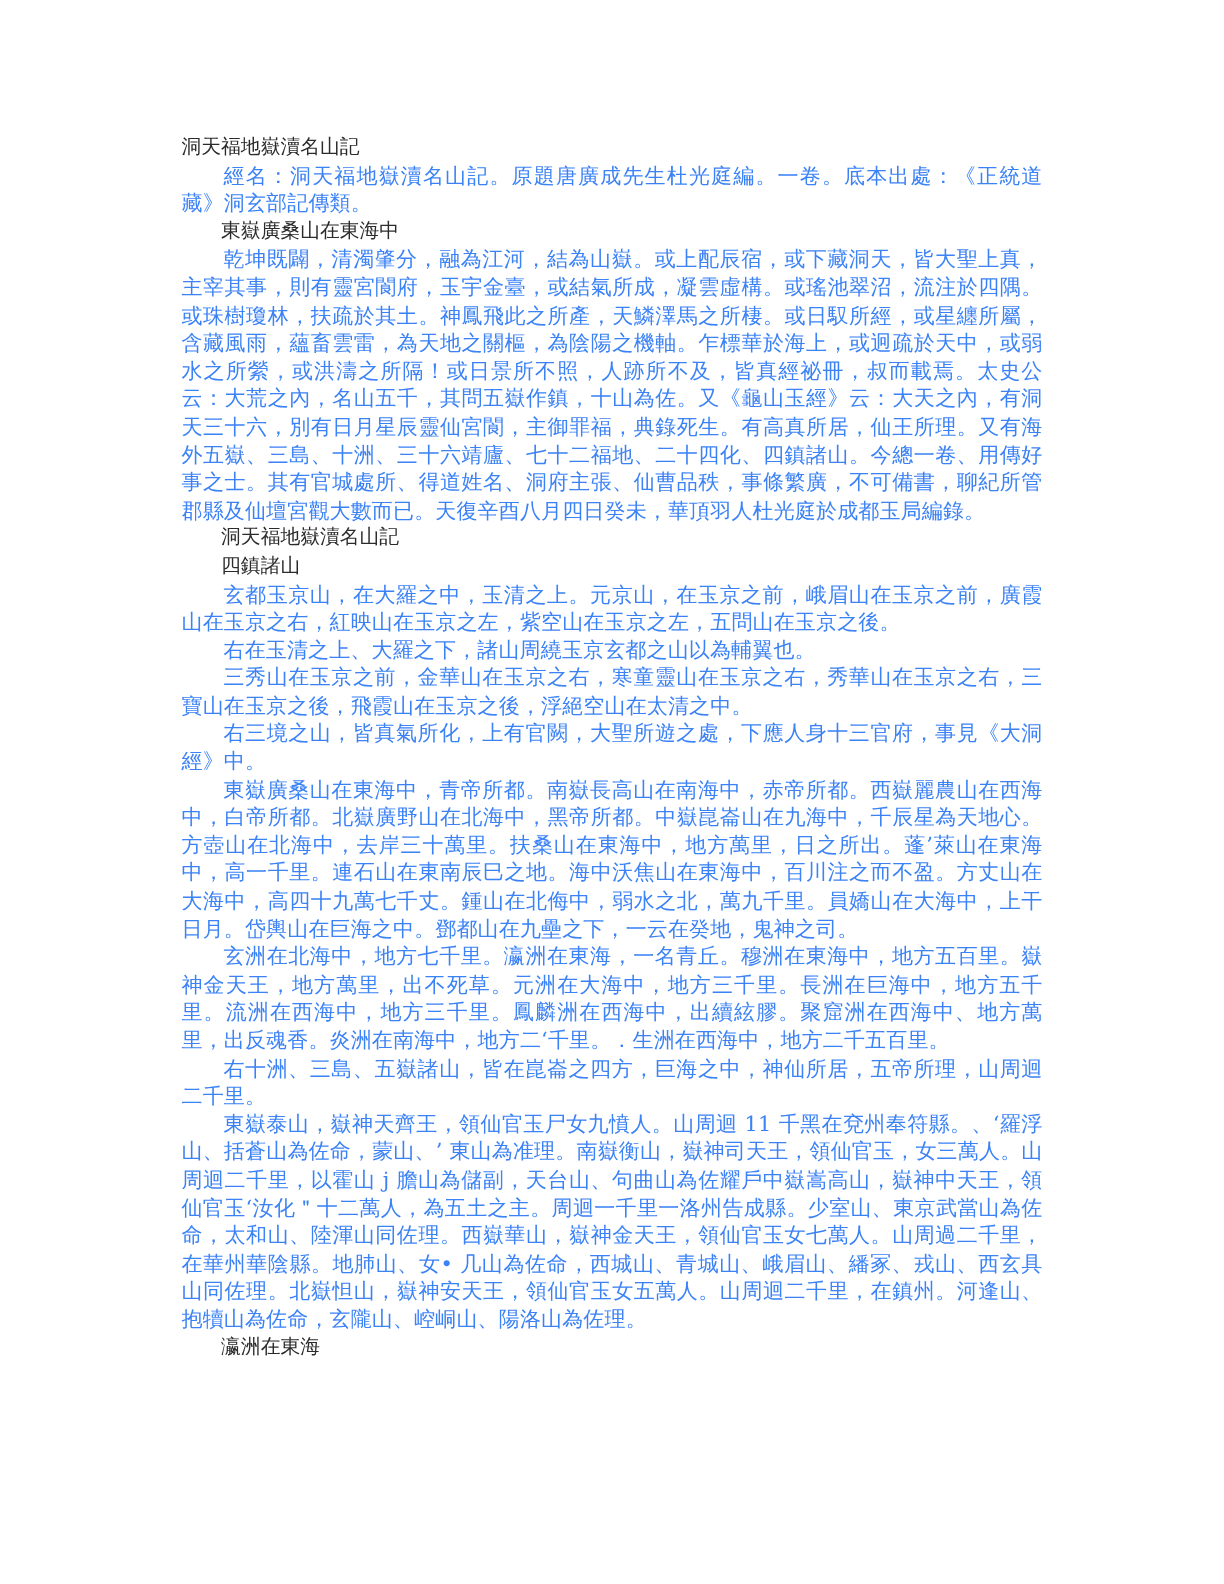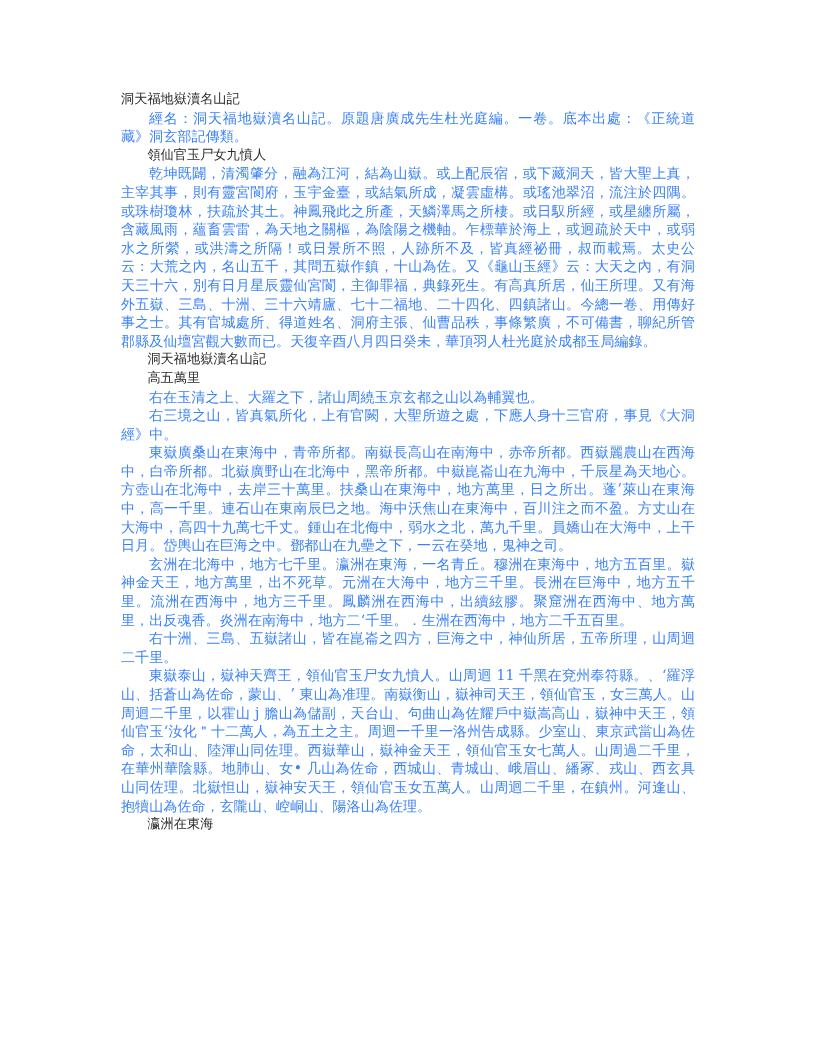--- a/index.html
+++ b/index.html
@@ -62,30 +62,32 @@
 </head>
 <body>
 
 <div class="page">
   <div class="doc-body">
 
     <div class="heading flush">洞天福地嶽瀆名山記</div>
 
     <p class="para indent">經名：洞天福地嶽瀆名山記。原題唐廣成先生杜光庭編。一卷。底本出處：《正統道藏》洞玄部記傳類。</p>
 
-    <div class="heading indent">領仙官玉尸女九憤人</div>
+    <div class="heading indent">東嶽廣桑山在東海中</div>
 
     <p class="para indent">乾坤既闢，清濁肇分，融為江河，結為山嶽。或上配辰宿，或下藏洞天，皆大聖上真，主宰其事，則有靈宮閬府，玉宇金臺，或結氣所成，凝雲虛構。或瑤池翠沼，流注於四隅。或珠樹瓊林，扶疏於其土。神鳳飛此之所產，天鱗澤馬之所棲。或日馭所經，或星纏所屬，含藏風雨，蘊畜雲雷，為天地之關樞，為陰陽之機軸。乍標華於海上，或迥疏於天中，或弱水之所縈，或洪濤之所隔！或日景所不照，人跡所不及，皆真經祕冊，叔而載焉。太史公云：大荒之內，名山五千，其問五嶽作鎮，十山為佐。又《龜山玉經》云：大天之內，有洞天三十六，別有日月星辰靈仙宮閬，主御罪福，典錄死生。有高真所居，仙王所理。又有海外五嶽、三島、十洲、三十六靖廬、七十二福地、二十四化、四鎮諸山。今總一卷、用傳好事之士。其有官城處所、得道姓名、洞府主張、仙曹品秩，事條繁廣，不可備書，聊紀所管郡縣及仙壇宮觀大數而已。天復辛酉八月四日癸未，華頂羽人杜光庭於成都玉局編錄。</p>
 
     <div class="heading indent">洞天福地嶽瀆名山記</div>
 
 
-    <div class="heading indent">高五萬里</div>
+    <div class="heading indent">四鎮諸山</div>
 
+    <p class="para indent">玄都玉京山，在大羅之中，玉清之上。元京山，在玉京之前，峨眉山在玉京之前，廣霞山在玉京之右，紅映山在玉京之左，紫空山在玉京之左，五問山在玉京之後。</p>
     <p class="para indent">右在玉清之上、大羅之下，諸山周繞玉京玄都之山以為輔翼也。</p>
+    <p class="para indent">三秀山在玉京之前，金華山在玉京之右，寒童靈山在玉京之右，秀華山在玉京之右，三寶山在玉京之後，飛霞山在玉京之後，浮絕空山在太清之中。</p>
     <p class="para indent">右三境之山，皆真氣所化，上有官闕，大聖所遊之處，下應人身十三官府，事見《大洞經》中。</p>
     <p class="para indent">東嶽廣桑山在東海中，青帝所都。南嶽長高山在南海中，赤帝所都。西嶽麗農山在西海中，白帝所都。北嶽廣野山在北海中，黑帝所都。中嶽崑崙山在九海中，千辰星為天地心。方壺山在北海中，去岸三十萬里。扶桑山在東海中，地方萬里，日之所出。蓬’萊山在東海中，高一千里。連石山在東南辰巳之地。海中沃焦山在東海中，百川注之而不盈。方丈山在大海中，高四十九萬七千丈。鍾山在北侮中，弱水之北，萬九千里。員嬌山在大海中，上干日月。岱輿山在巨海之中。鄧都山在九壘之下，一云在癸地，鬼神之司。</p>
     <p class="para indent">玄洲在北海中，地方七千里。瀛洲在東海，一名青丘。穆洲在東海中，地方五百里。嶽神金天王，地方萬里，出不死草。元洲在大海中，地方三千里。長洲在巨海中，地方五千里。流洲在西海中，地方三千里。鳳麟洲在西海中，出續絃膠。聚窟洲在西海中、地方萬里，出反魂香。炎洲在南海中，地方二‘千里。．生洲在西海中，地方二千五百里。</p>
     <p class="para indent">右十洲、三島、五嶽諸山，皆在崑崙之四方，巨海之中，神仙所居，五帝所理，山周迴二千里。</p>
 
 
     <p class="para indent">東嶽泰山，嶽神天齊王，領仙官玉尸女九憤人。山周迴 11 千黑在兗州奉符縣。、‘羅浮山、括蒼山為佐命，蒙山、’ 東山為准理。南嶽衡山，嶽神司天王，領仙官玉，女三萬人。山周迴二千里，以霍山 j 膽山為儲副，天台山、句曲山為佐耀戶中嶽嵩高山，嶽神中天王，領仙官玉‘汝化＂十二萬人，為五土之主。周迴一千里一洛州告成縣。少室山、東京武當山為佐命，太和山、陸渾山同佐理。西嶽華山，嶽神金天王，領仙官玉女七萬人。山周過二千里，在華州華陰縣。地肺山、女• 几山為佐命，西城山、青城山、峨眉山、繙冢、戎山、西玄具山同佐理。北嶽怛山，嶽神安天王，領仙官玉女五萬人。山周迴二千里，在鎮州。河逢山、抱犢山為佐命，玄隴山、崆峒山、陽洛山為佐理。</p>
 
     <div class="heading indent">瀛洲在東海</div>
 

